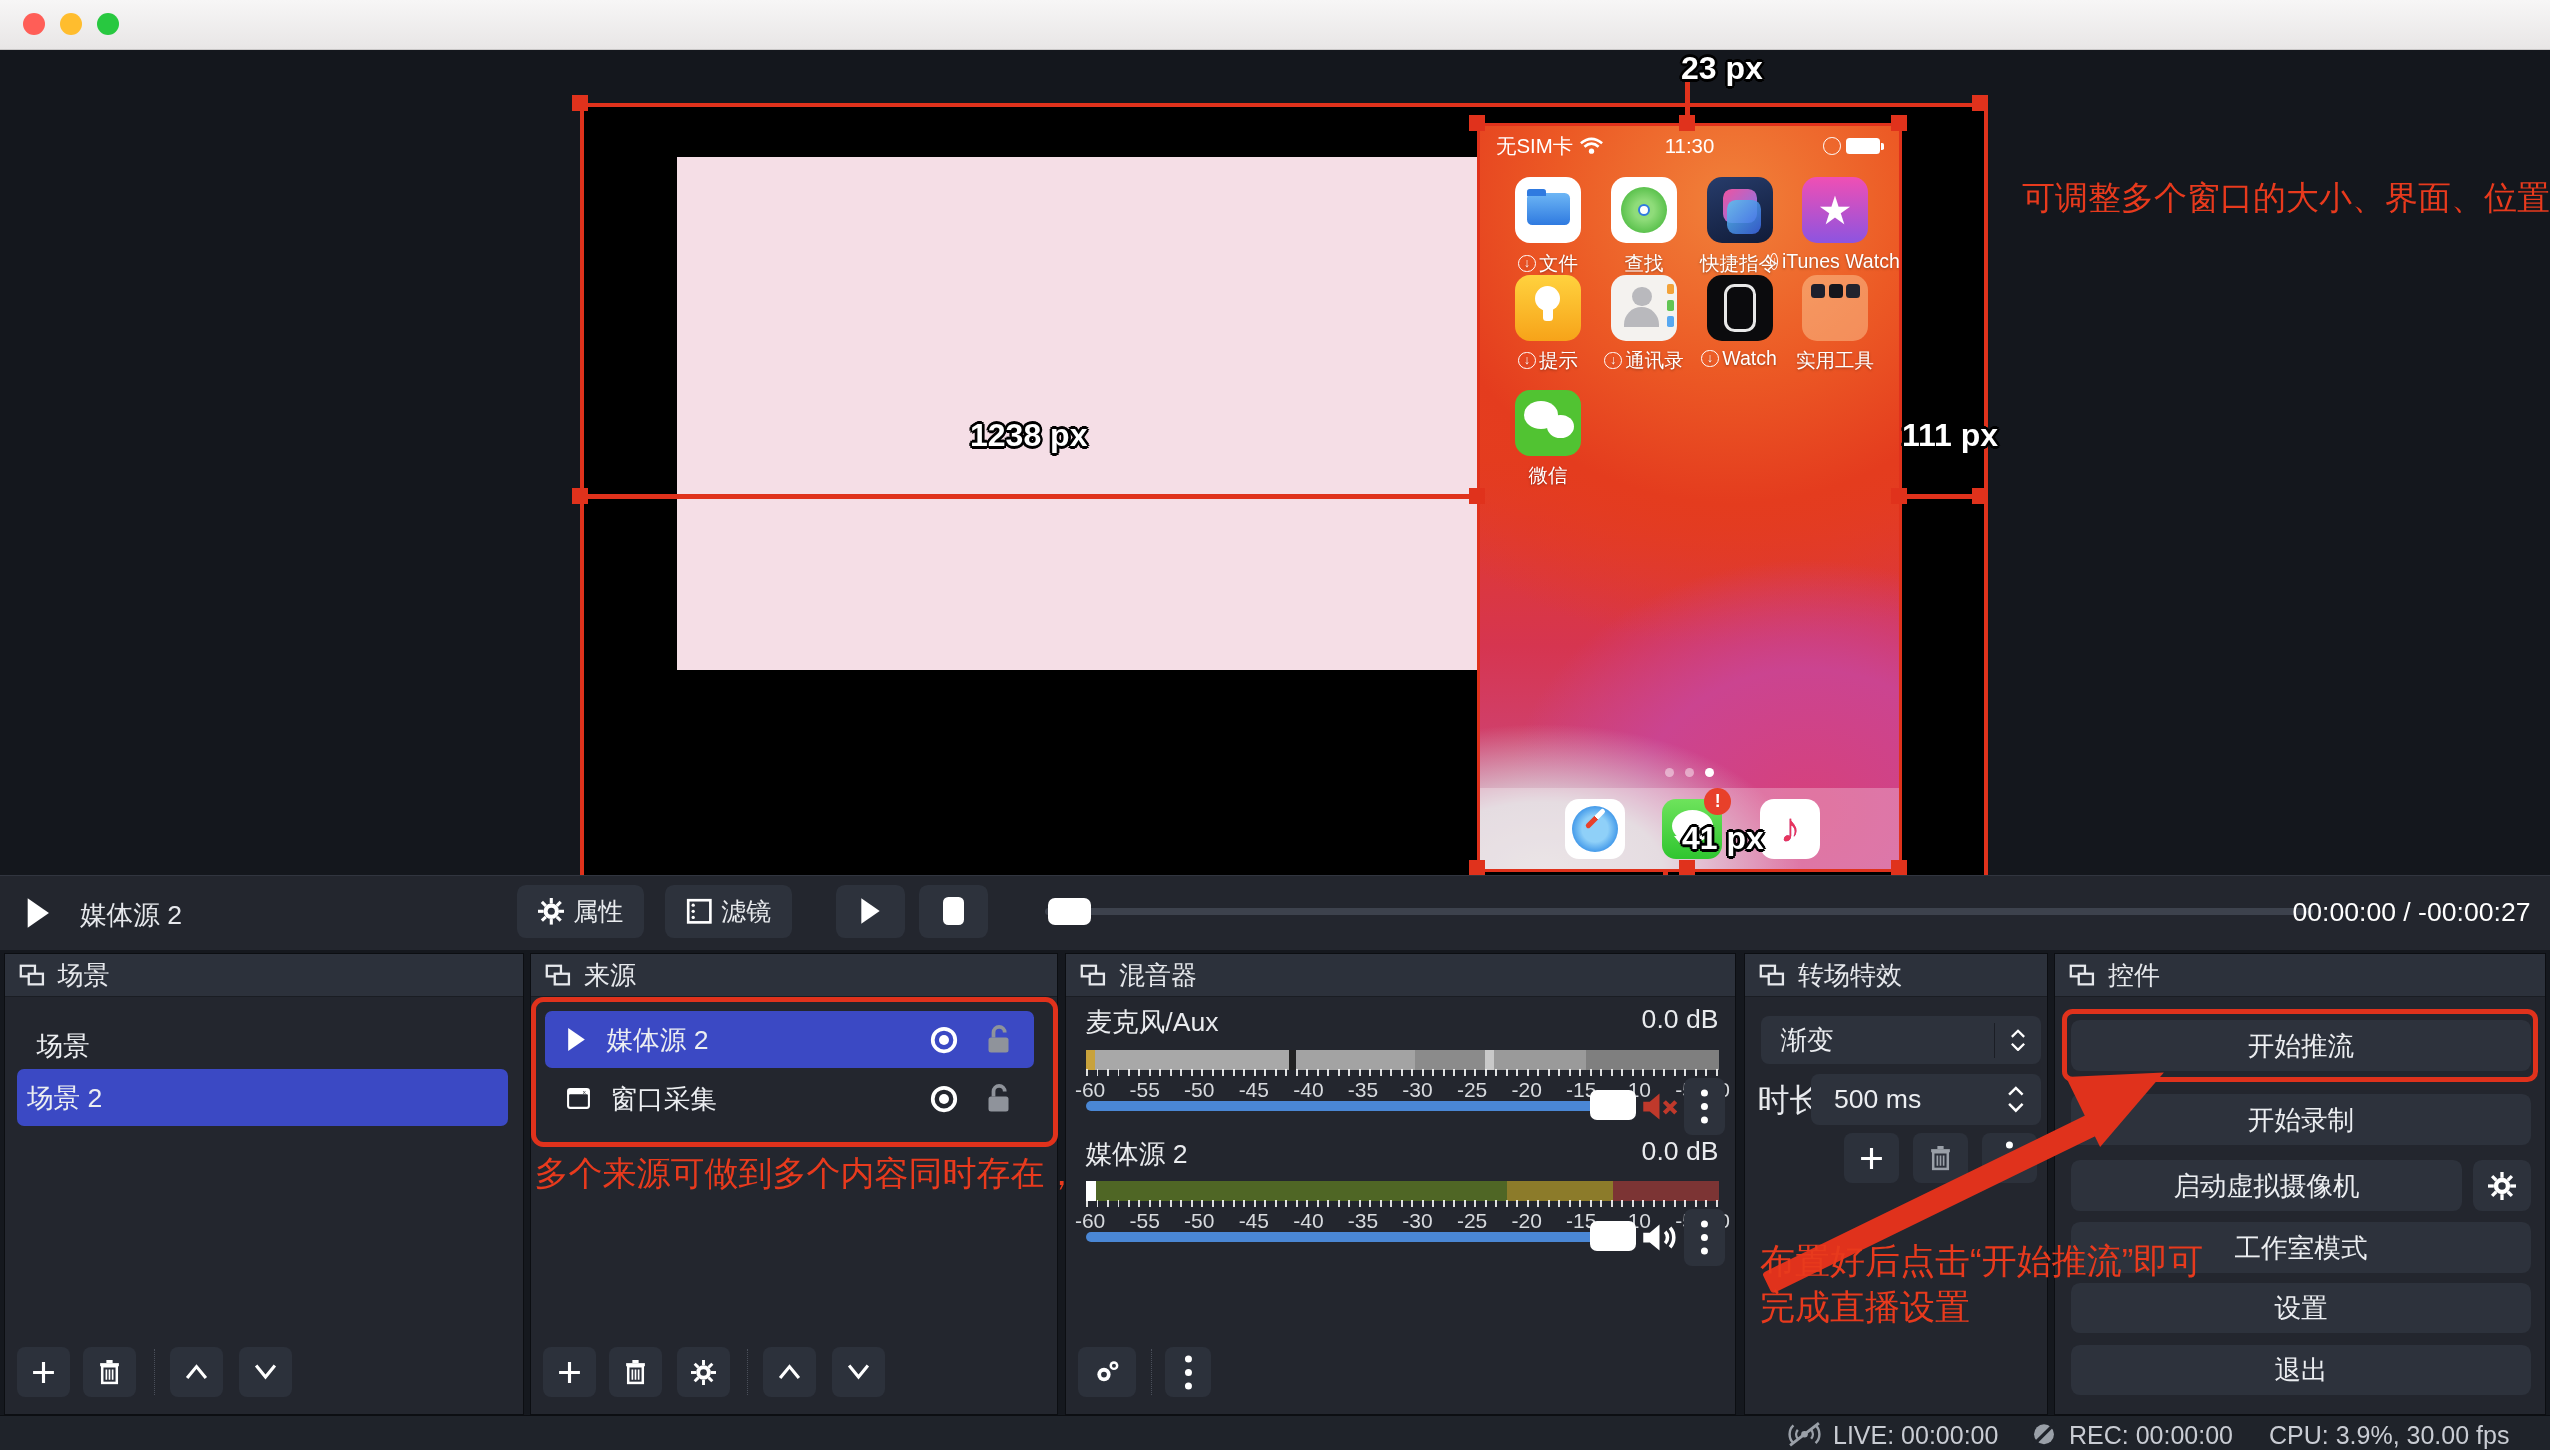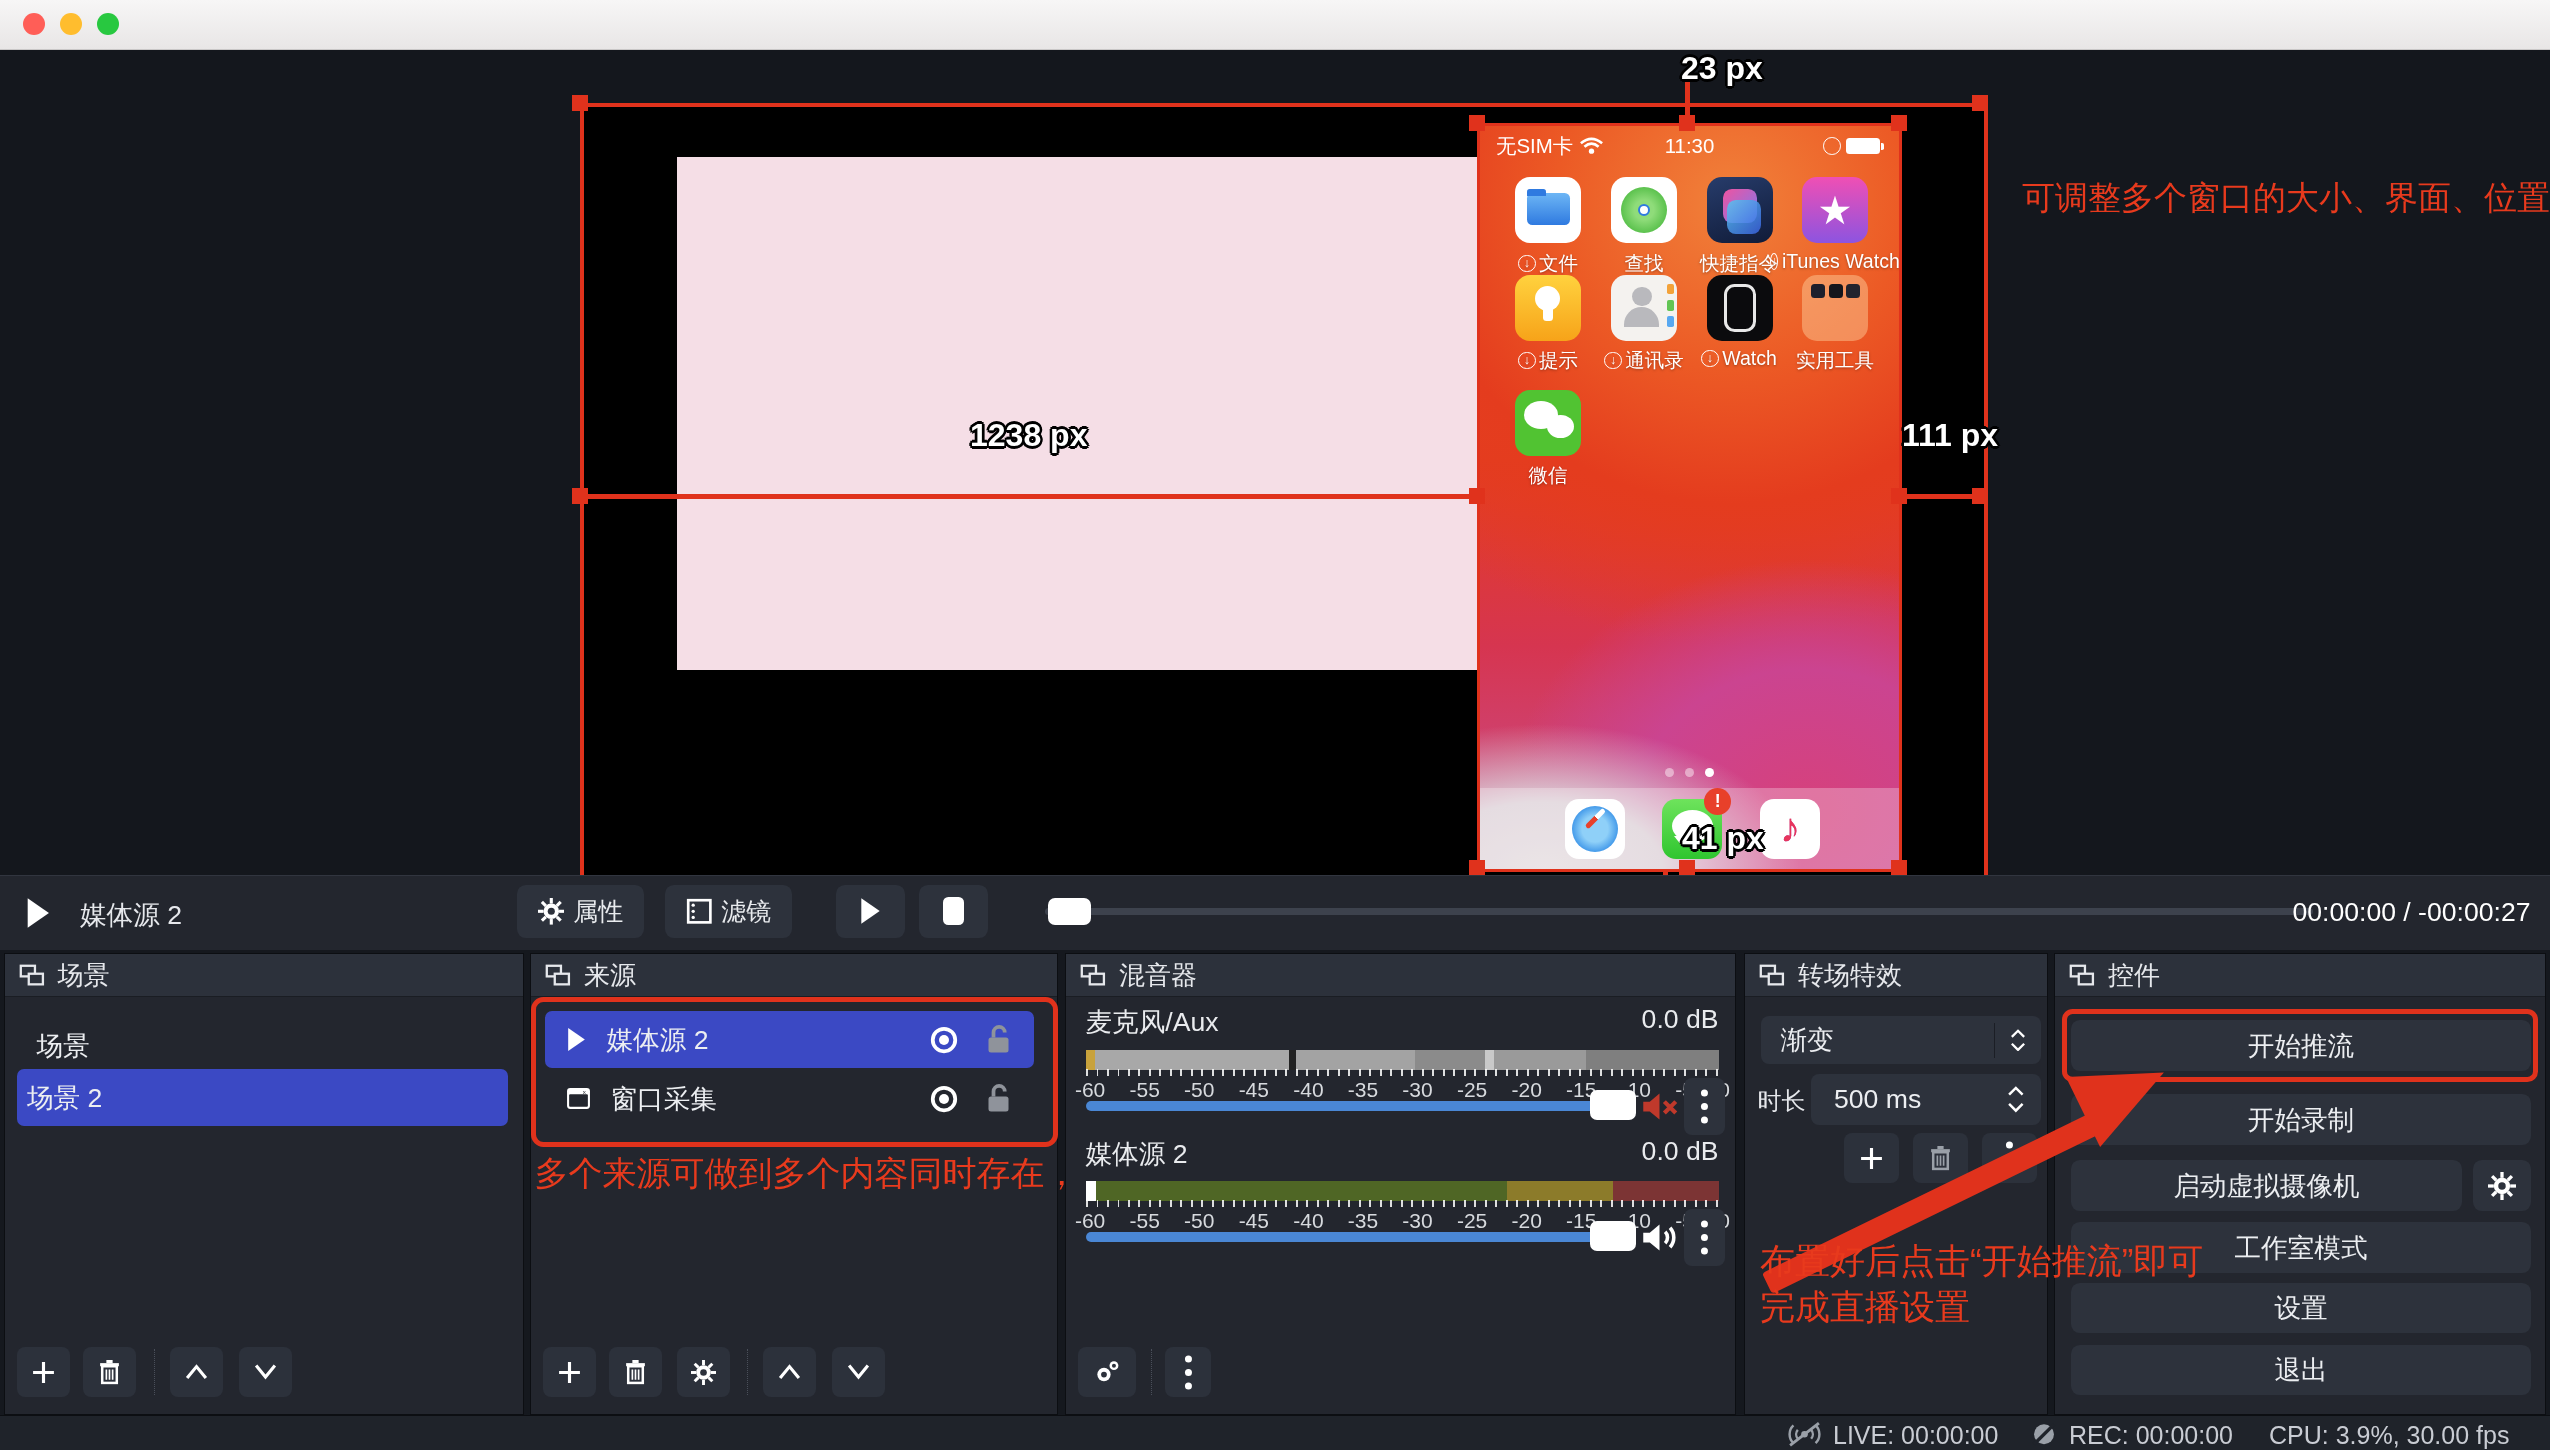--- a/index.html
+++ b/index.html
@@ -502,21 +502,21 @@
       <span style="width:0.9px;height:35px;background:#1b1e25;"></span>
       <span style="width:46px;display:flex;flex-direction:column;align-items:center;gap:3.5px;">
         <svg width="16" height="9.7" viewBox="0 0 18 11">
             <path d="M2 9l7-7 7 7" stroke="#fff" stroke-width="2.6" fill="none"></path>
           </svg>
         <svg width="16" height="9.7" viewBox="0 0 18 11">
             <path d="M2 2l7 7 7-7" stroke="#fff" stroke-width="2.6" fill="none"></path>
           </svg>
       </span>
     </div>
-    <span class="abs" style="left:12.4px;top:131px;font-size:24px;">时长</span>
+    <span class="abs" style="left:12.4px;top:125px;font-size:32px;">时长</span>
     <div class="fieldbox" style="left:66px;top:120px;width:230px;height:51px;">
       <span style="margin-left:23px;flex:1;">500 ms</span>
       <span style="width:50px;display:flex;flex-direction:column;align-items:center;gap:5.3px;">
         <svg width="17.7" height="10.6" viewBox="0 0 18 11">
             <path d="M2 9l7-7 7 7" stroke="#fff" stroke-width="2.6" fill="none"></path>
           </svg>
         <svg width="17.7" height="10.6" viewBox="0 0 18 11">
             <path d="M2 2l7 7 7-7" stroke="#fff" stroke-width="2.6" fill="none"></path>
           </svg>
       </span>

